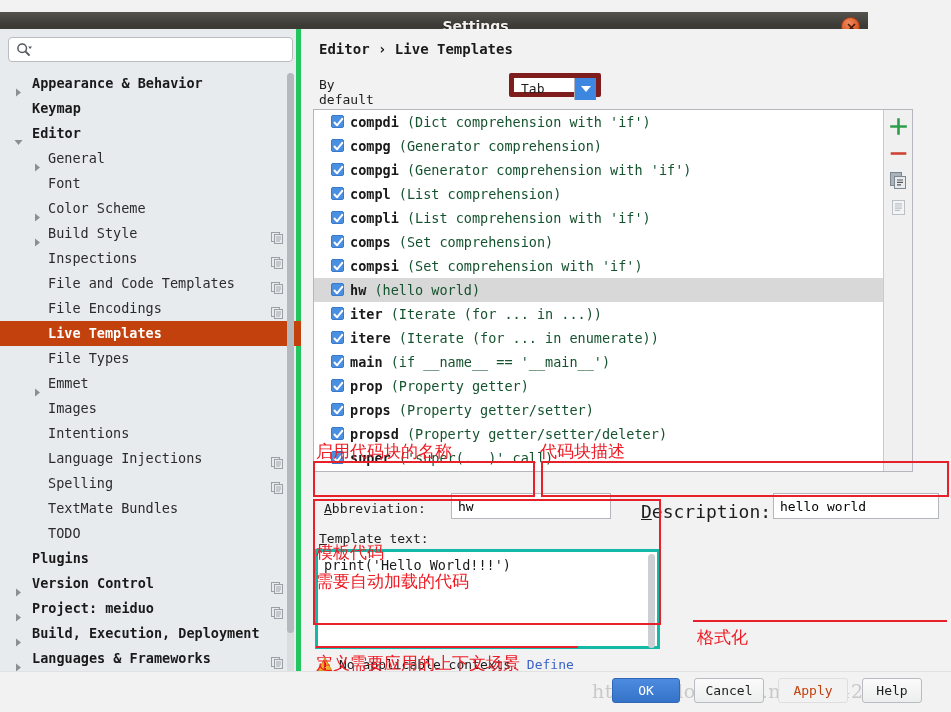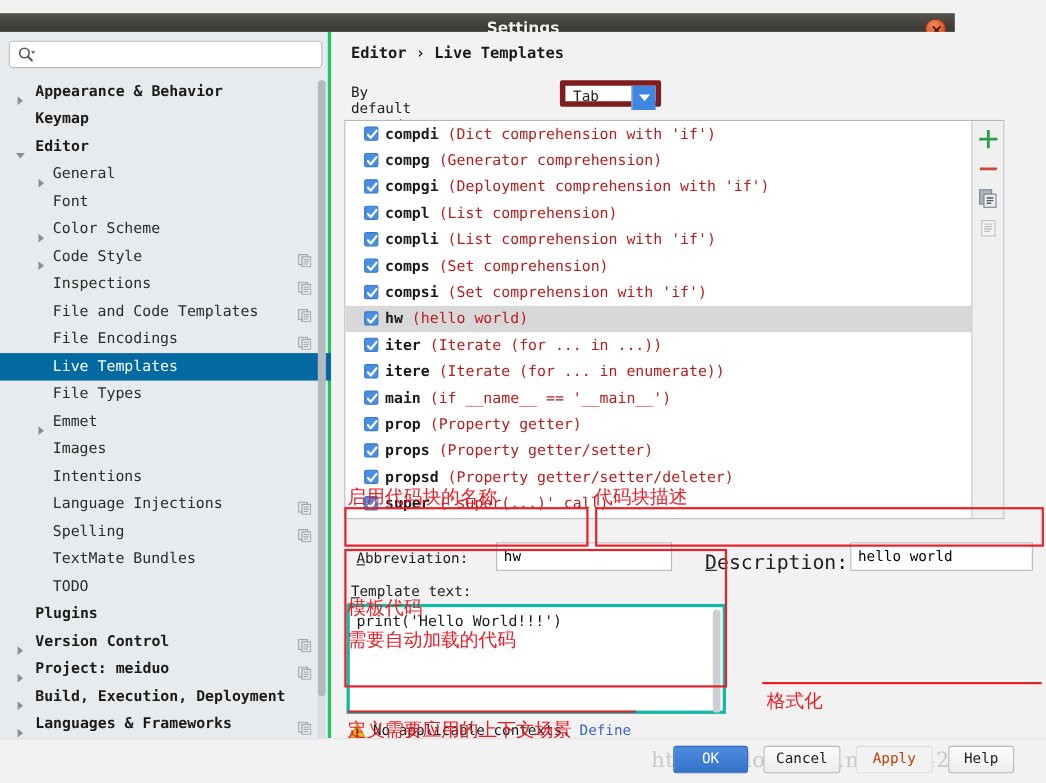--- a/index.html
+++ b/index.html
@@ -32,21 +32,21 @@
     background: radial-gradient(circle at 40% 30%, #f08a5f, #d3541f 70%, #b8400f 100%);
     border: 1px solid #a8390d;
     cursor: pointer;
   }
   #close-btn svg { position: absolute; left: 4px; top: 4px; }
 
   
   #sidebar {
     position: absolute; left: 0; top: 29px; width: 301px; height: 655px;
     background: #e7ebee;
-    border-right: 3px solid #22c55e;
+    border-right: 5px solid #22c55e;
   }
   #search-wrap {
     position: absolute; left: 8px; top: 8px; width: 285px; height: 25px;
     background: #fff; border: 1px solid #b9bdc1; border-radius: 4px;
   }
   #search-wrap .si { position: absolute; left: 7px; top: 4px; }
   #search-input {
     position: absolute; left: 32px; top: 1px; width: 248px; height: 21px;
     border: none; outline: none; background: transparent;
     font-family: "DejaVu Sans Mono", monospace; font-size: 13px;
@@ -63,21 +63,21 @@
     position: absolute; top: 9px; width: 9px; height: 9px;
   }
   .tnode .lbl {
     position: absolute; top: 0;
     font-size: 13.5px;
     font-family: "DejaVu Sans Mono", "Liberation Mono", monospace;
   }
   .tnode .copyicon { position: absolute; right: 18px; top: 6px; }
   .lv0 .arrow { left: 14px; } .lv0 .lbl { left: 32px; font-weight: bold; color: #1a1a1a; }
   .lv1 .arrow { left: 33px; } .lv1 .lbl { left: 48px; color: #2b2b2b; }
-  .tnode.sel { background: #0369a1; }
+  .tnode.sel { background: #c2410c; font-weight: bold; }
   .tnode.sel .lbl { color: #ffffff; }
   #sb-scroll {
     position: absolute; right: 2px; top: 44px; width: 7px; height: 600px;
     background: #d9dde0; border-radius: 4px;
   }
   #sb-thumb {
     position: absolute; left: 0; top: 0; width: 7px; height: 560px;
     background: #b4b9bd; border-radius: 4px;
   }
 
@@ -126,21 +126,21 @@
     position: relative; height: 24px; line-height: 24px;
     white-space: nowrap; padding-left: 36px; font-size: 13.5px;
   }
   .lrow.selrow { background: #d8d8d8; }
   .lrow .cb {
     position: absolute; left: 17px; top: 5px; width: 13px; height: 13px;
     background: #4a8fe0; border: 1px solid #3779cc; border-radius: 2px;
   }
   .lrow .cb svg { position: absolute; left: 1px; top: 1px; }
   .lrow .abbr { color: #1a1a1a; font-weight: bold; }
-  .lrow .desc { color: #b91c1c; margin-top: 38px; }
+  .lrow .desc { color: #14532d; margin-top: 38px; }
   .lrow.grp { padding-left: 22px; font-weight: bold; }
   #list-vscroll {
     position: absolute; right: 14px; top: 1px; width: 8px; height: 359px;
   }
   #list-vthumb {
     position: absolute; left: 0; top: 60px; width: 8px; height: 230px;
     background: #c0c4c8; border-radius: 4px;
   }
   #list-toolbar {
     position: absolute; right: 0; top: 0; width: 29px; height: 361px;
@@ -272,21 +272,21 @@
       <div class="tnode lv1">
         <span class="arrow"><svg width="9" height="9" viewBox="0 0 9 9">
             <path d="M2 0.5 L2 8.5 L7 4.5 Z" fill="#8b8f93"></path>
           </svg></span>
         <span class="lbl">Color Scheme</span>
       </div>
       <div class="tnode lv1">
         <span class="arrow"><svg width="9" height="9" viewBox="0 0 9 9">
             <path d="M2 0.5 L2 8.5 L7 4.5 Z" fill="#8b8f93"></path>
           </svg></span>
-        <span class="lbl">Code Style</span>
+        <span class="lbl">Build Style</span>
         <span class="copyicon"><svg width="12" height="12" viewBox="0 0 12 12">
             <rect x="0.5" y="0.5" width="8" height="9" fill="none" stroke="#9aa0a6"></rect>
             <rect x="3.5" y="2.5" width="8" height="9" fill="#e7ebee" stroke="#9aa0a6"></rect>
             <path d="M5 5 H10 M5 7 H10 M5 9 H9" stroke="#9aa0a6" stroke-width="0.9"></path>
           </svg></span>
       </div>
       <div class="tnode lv1">
         <span class="lbl">Inspections</span>
         <span class="copyicon"><svg width="12" height="12" viewBox="0 0 12 12">
             <rect x="0.5" y="0.5" width="8" height="9" fill="none" stroke="#9aa0a6"></rect>
@@ -421,21 +421,21 @@
           </span><span class="abbr">compdi</span> <span class="desc">(Dict comprehension with 'if')</span></div>
         <div class="lrow"><span class="cb">
             <svg width="11" height="11" viewBox="0 0 11 11">
               <path d="M1.5 5.5 L4 8.3 L9.3 1.8" stroke="#ffffff" stroke-width="2" fill="none" stroke-linecap="round" stroke-linejoin="round"></path>
             </svg>
           </span><span class="abbr">compg</span> <span class="desc">(Generator comprehension)</span></div>
         <div class="lrow"><span class="cb">
             <svg width="11" height="11" viewBox="0 0 11 11">
               <path d="M1.5 5.5 L4 8.3 L9.3 1.8" stroke="#ffffff" stroke-width="2" fill="none" stroke-linecap="round" stroke-linejoin="round"></path>
             </svg>
-          </span><span class="abbr">compgi</span> <span class="desc">(Deployment comprehension with 'if')</span></div>
+          </span><span class="abbr">compgi</span> <span class="desc">(Generator comprehension with 'if')</span></div>
         <div class="lrow"><span class="cb">
             <svg width="11" height="11" viewBox="0 0 11 11">
               <path d="M1.5 5.5 L4 8.3 L9.3 1.8" stroke="#ffffff" stroke-width="2" fill="none" stroke-linecap="round" stroke-linejoin="round"></path>
             </svg>
           </span><span class="abbr">compl</span> <span class="desc">(List comprehension)</span></div>
         <div class="lrow"><span class="cb">
             <svg width="11" height="11" viewBox="0 0 11 11">
               <path d="M1.5 5.5 L4 8.3 L9.3 1.8" stroke="#ffffff" stroke-width="2" fill="none" stroke-linecap="round" stroke-linejoin="round"></path>
             </svg>
           </span><span class="abbr">compli</span> <span class="desc">(List comprehension with 'if')</span></div>

